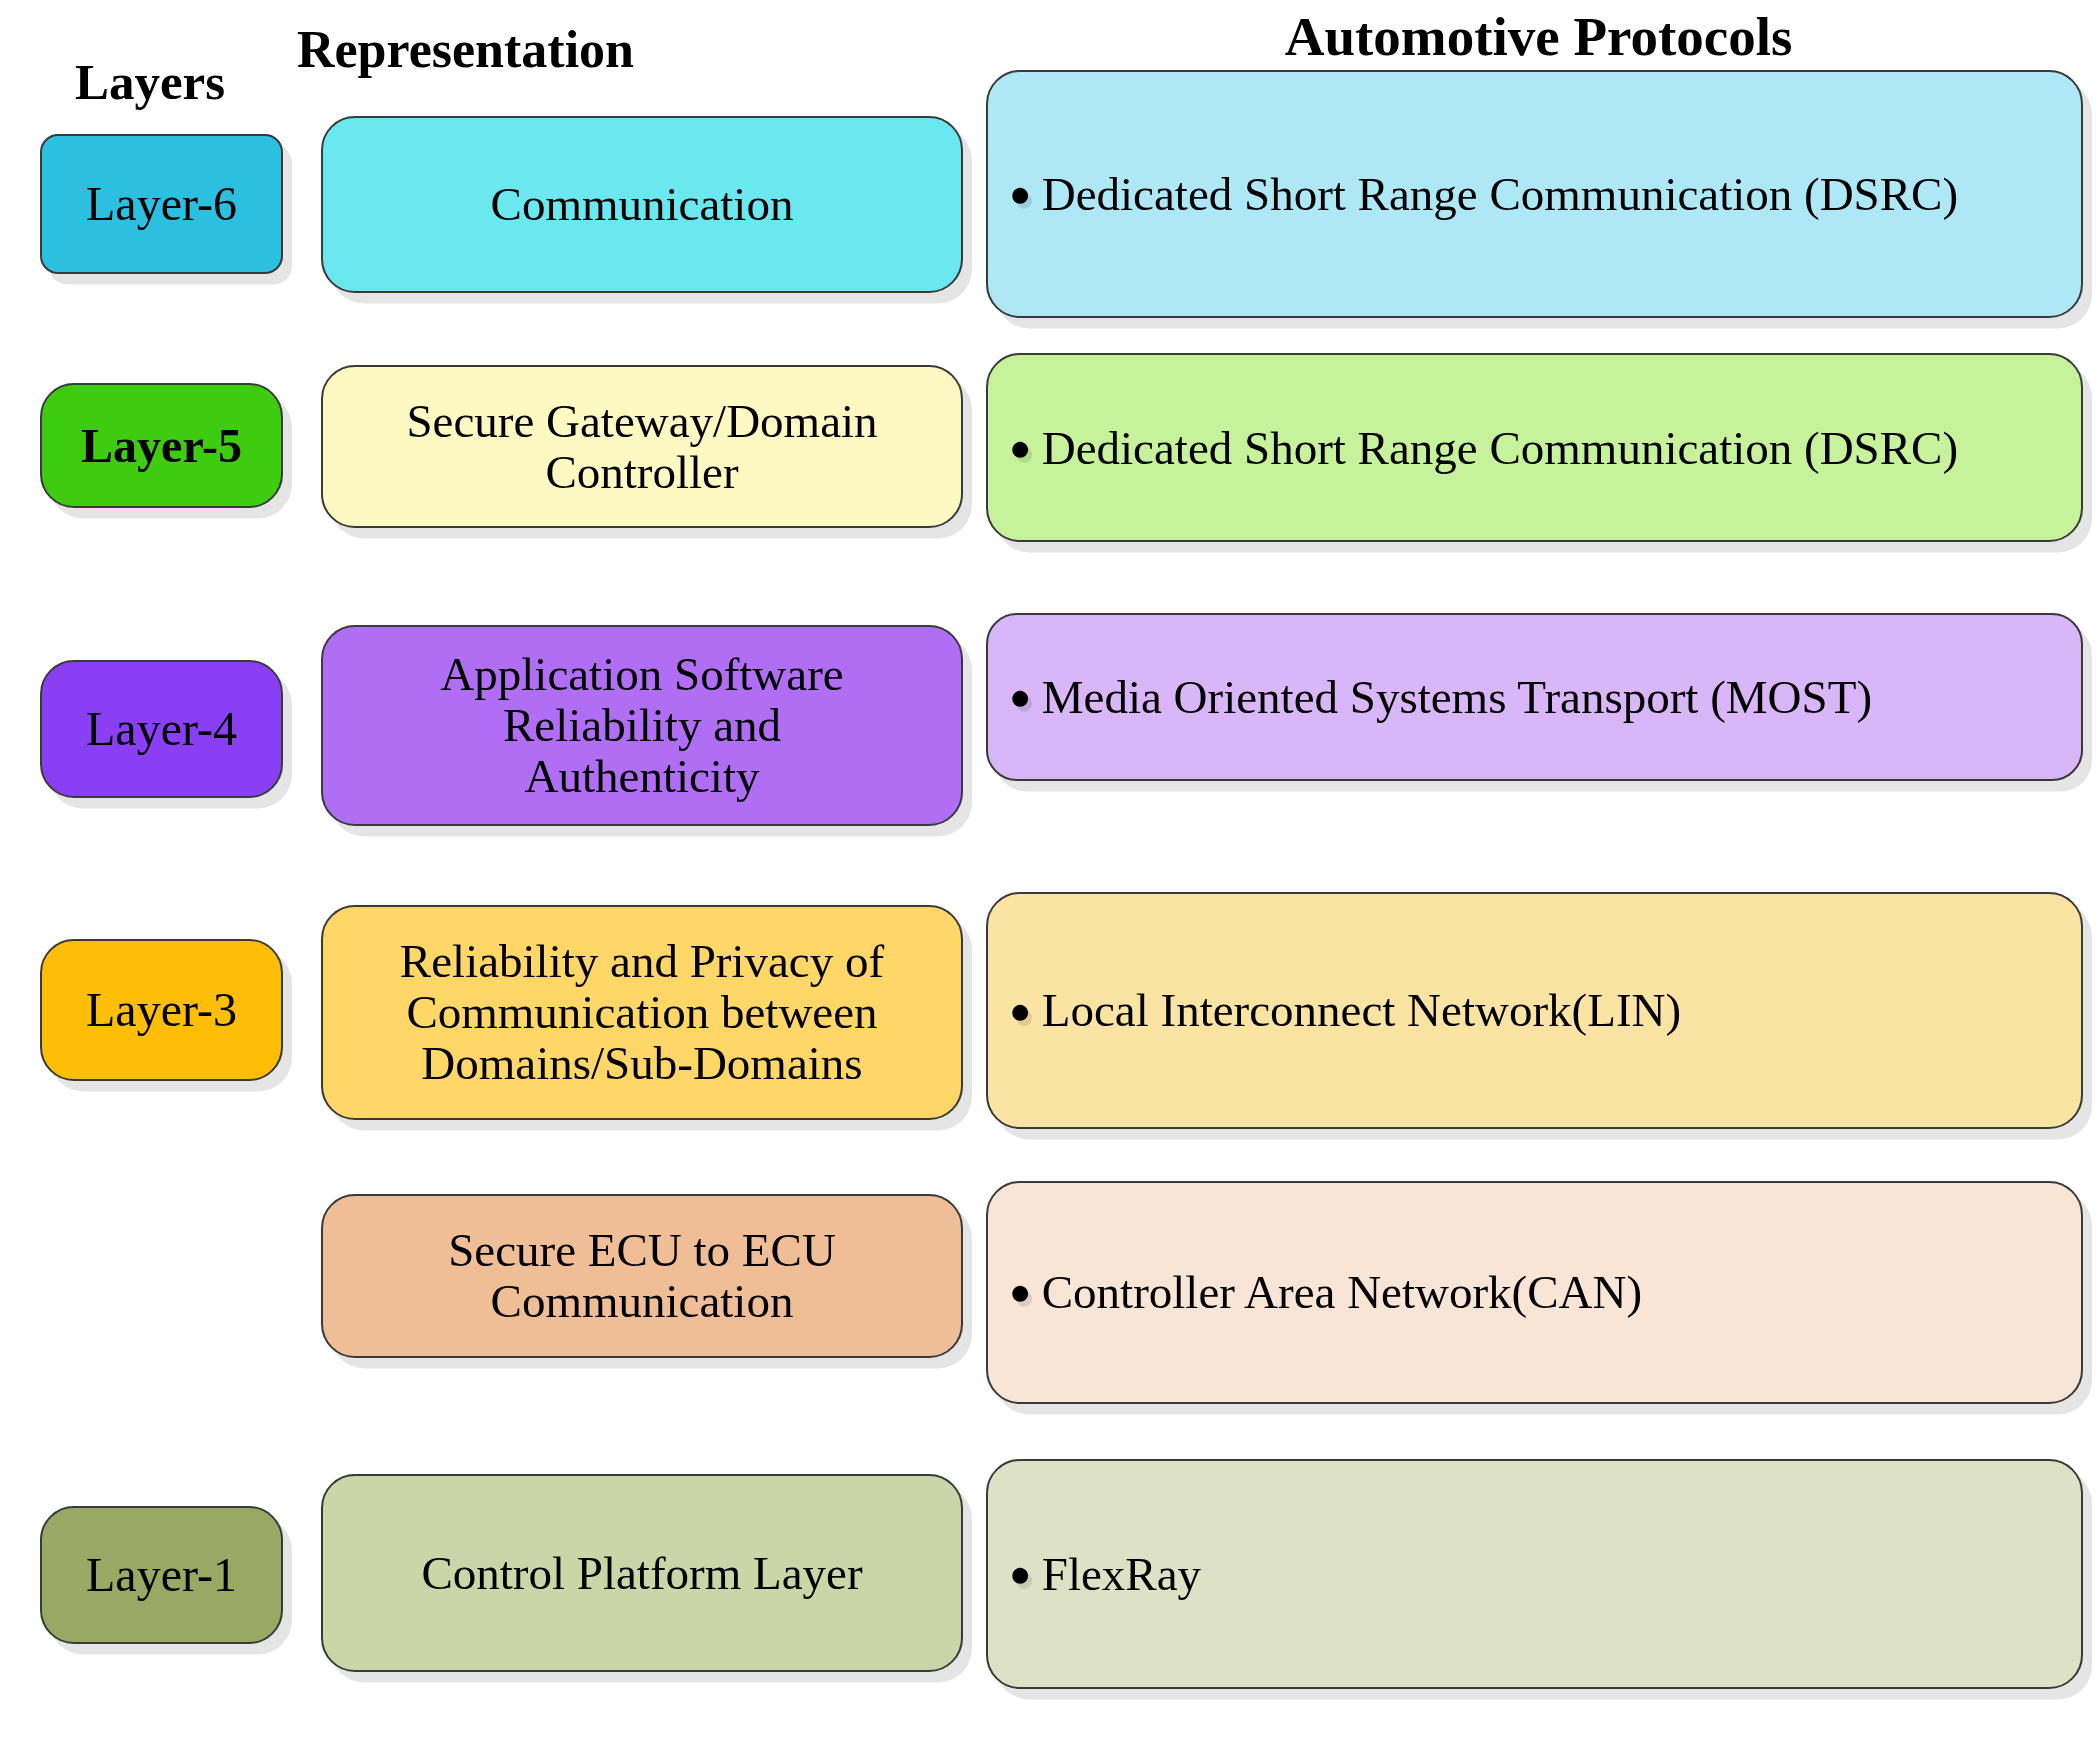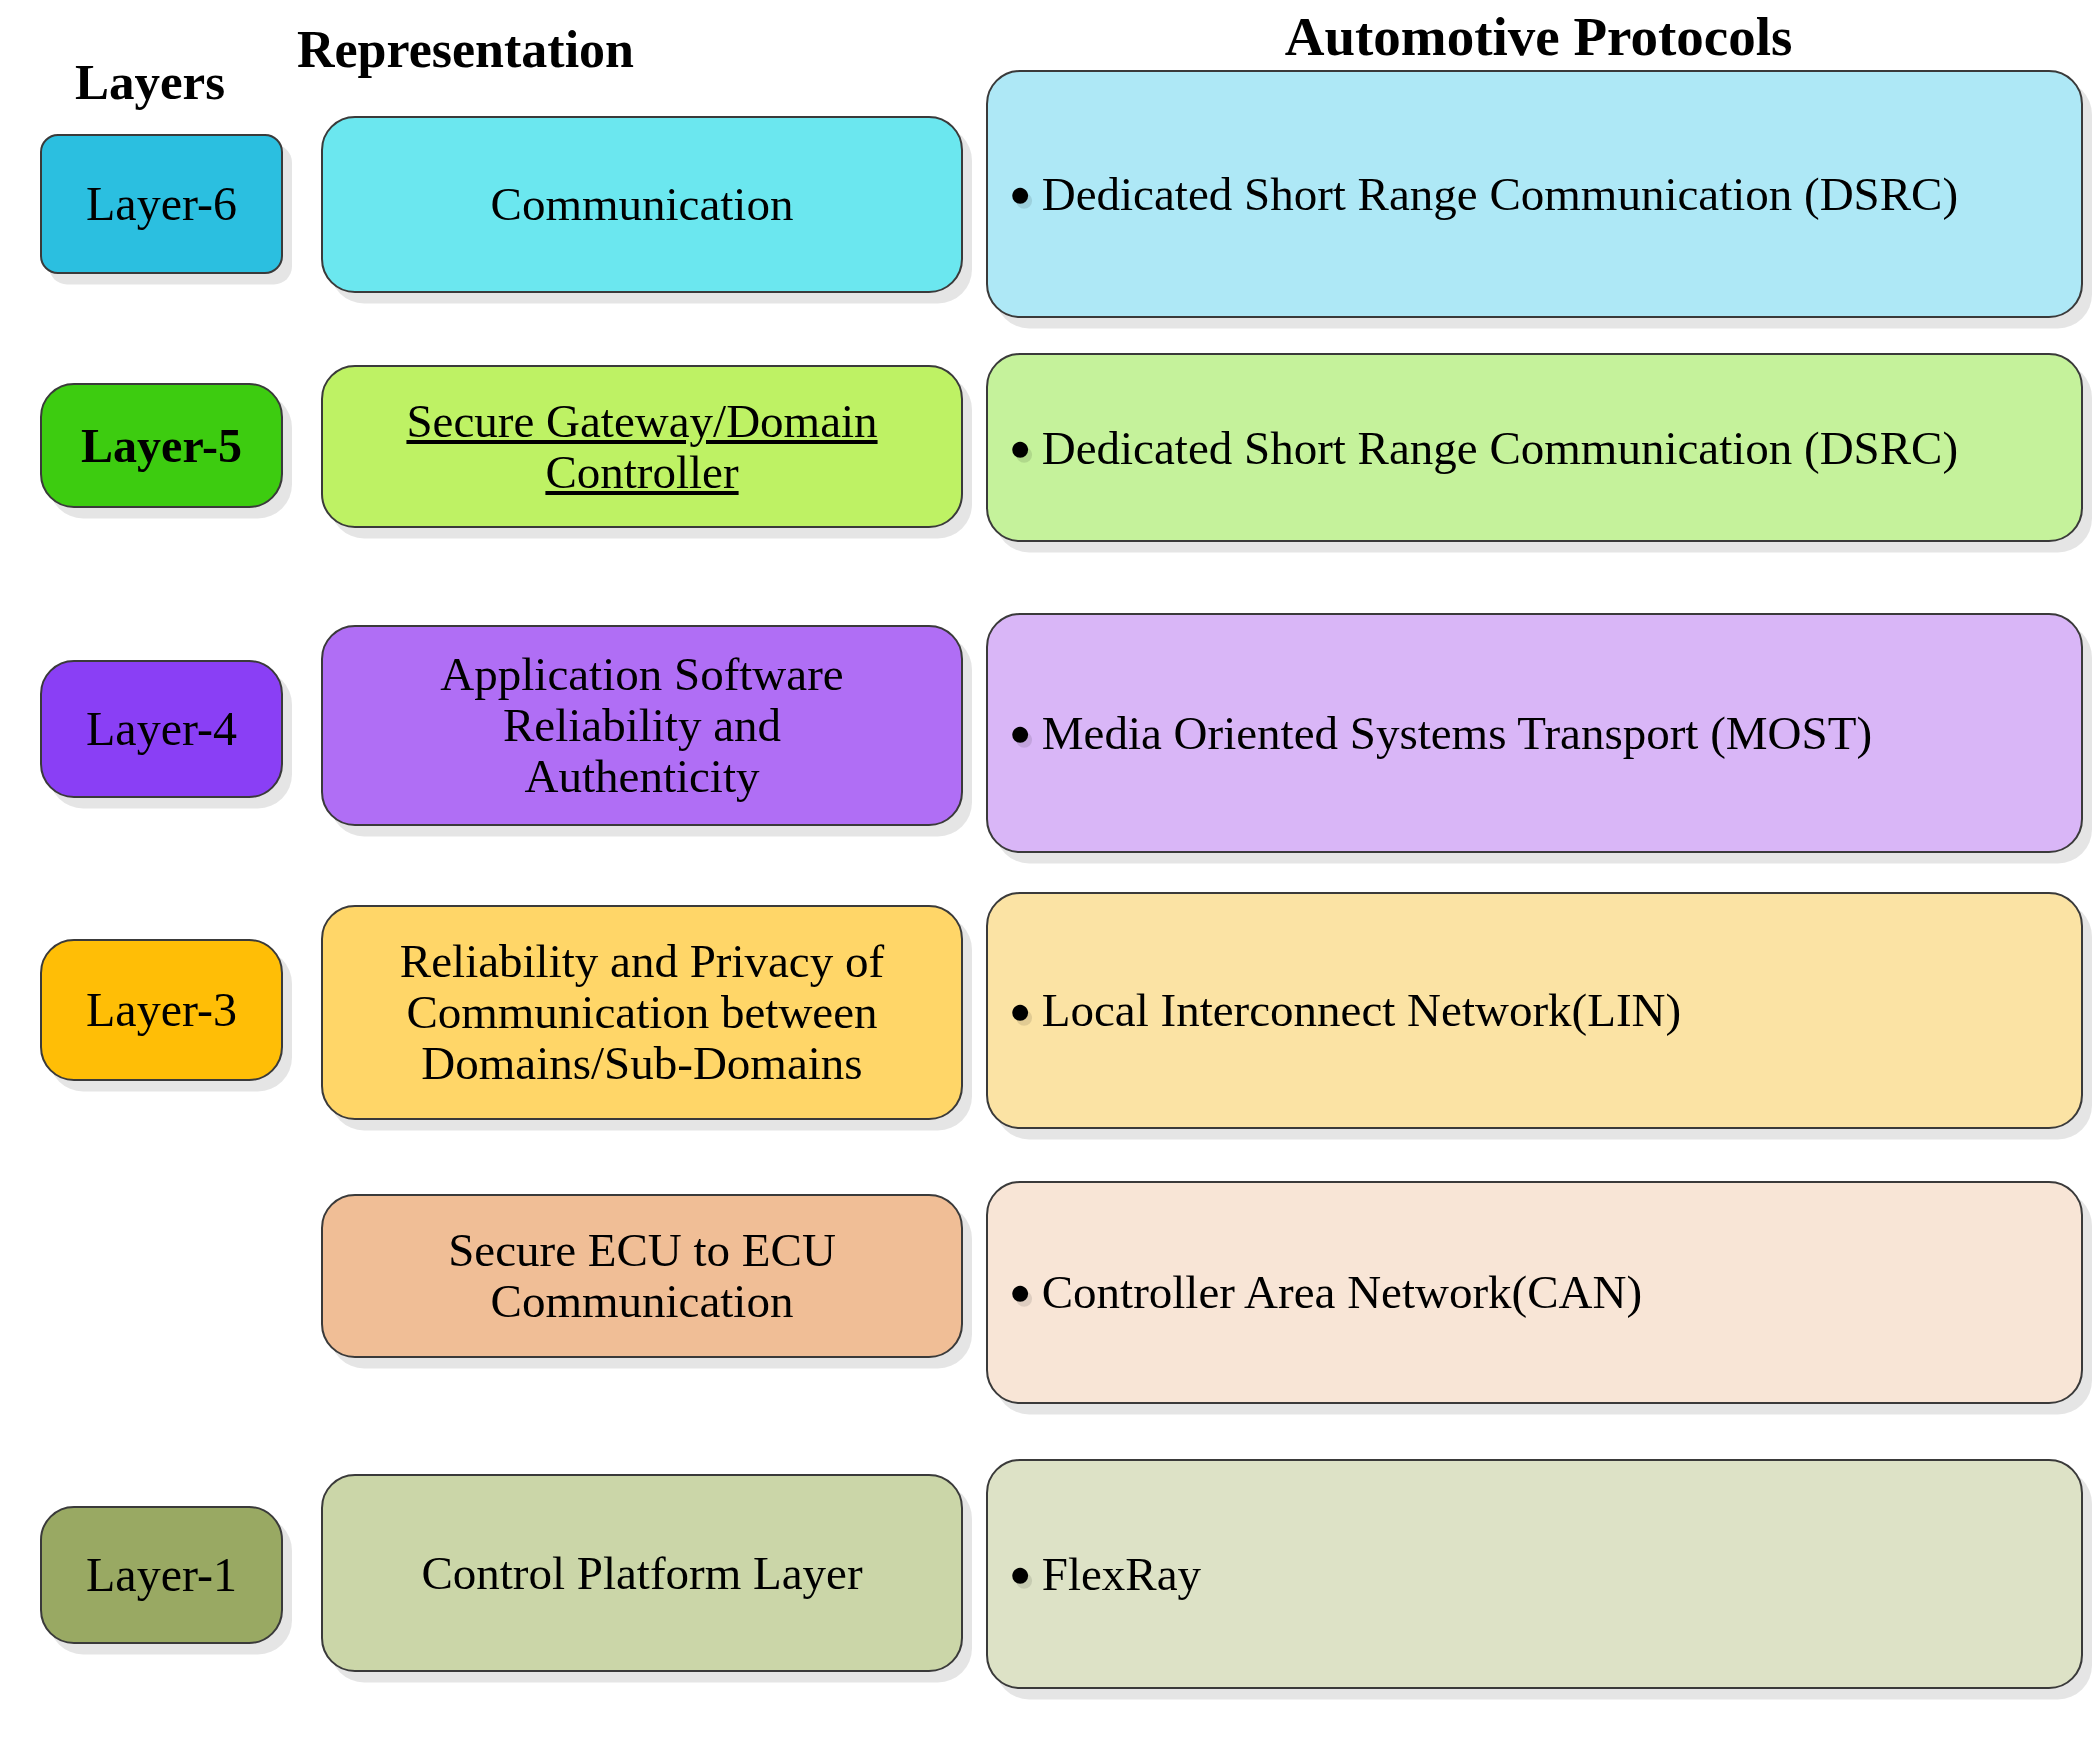--- a/index.html
+++ b/index.html
@@ -130,21 +130,21 @@
   #row-0 .layer-chip { top: 134px; height: 140px; }
   #row-0 .rep-card   { top: 116px; height: 177px; }
   #row-0 .proto-card { top: 70px; height: 248px; }
 
   #row-1 .layer-chip { top: 44px;  height: 125px; font-weight: bold; }
   #row-1 .rep-card   { top: 26px;  height: 163px; }
   #row-1 .proto-card { top: 14.3px;  height: 189px; }
 
   #row-2 .layer-chip { top: 60px;  height: 138px; }
   #row-2 .rep-card   { top: 25px;  height: 201px; }
-  #row-2 .proto-card { top: 13px;  height: 240px; }
+  #row-2 .proto-card { top: 13px;  height: 168px; border-radius: 31px; }
 
   #row-3 .layer-chip { top: 65px; height: 142px; }
   #row-3 .rep-card   { top: 31px;  height: 215px; }
   #row-3 .proto-card { top: 18px;  height: 237px; }
 
   #row-4 .layer-chip { top: 65px; height: 136px; }
   #row-4 .rep-card   { top: 33px;  height: 164px; }
   #row-4 .proto-card { top: 19.6px;  height: 223px; }
 
   #row-5 .layer-chip { top: 72px; height: 138px; }
@@ -173,21 +173,21 @@
     </div>
     <div class="card proto-card" style="background: rgb(174, 232, 246);">
       <span class="proto-inner"><span class="bullet">●</span><span>Dedicated Short Range Communication (DSRC)</span></span>
     </div>
   </div>
 
   <div class="row" id="row-1">
     <div class="card layer-chip" style="background: rgb(61, 204, 16);">
       <span>Layer-5</span>
     </div>
-    <div class="card rep-card" style="background: #bef264; text-decoration: underline;">
+    <div class="card rep-card" style="background: #fef9c3;">
       <span>
         <span class="rep-line">Secure Gateway/Domain</span>
         <span class="rep-line">Controller</span>
       </span>
     </div>
     <div class="card proto-card" style="background: rgb(197, 242, 155);">
       <span class="proto-inner"><span class="bullet">●</span><span>Dedicated Short Range Communication (DSRC)</span></span>
     </div>
   </div>
 

